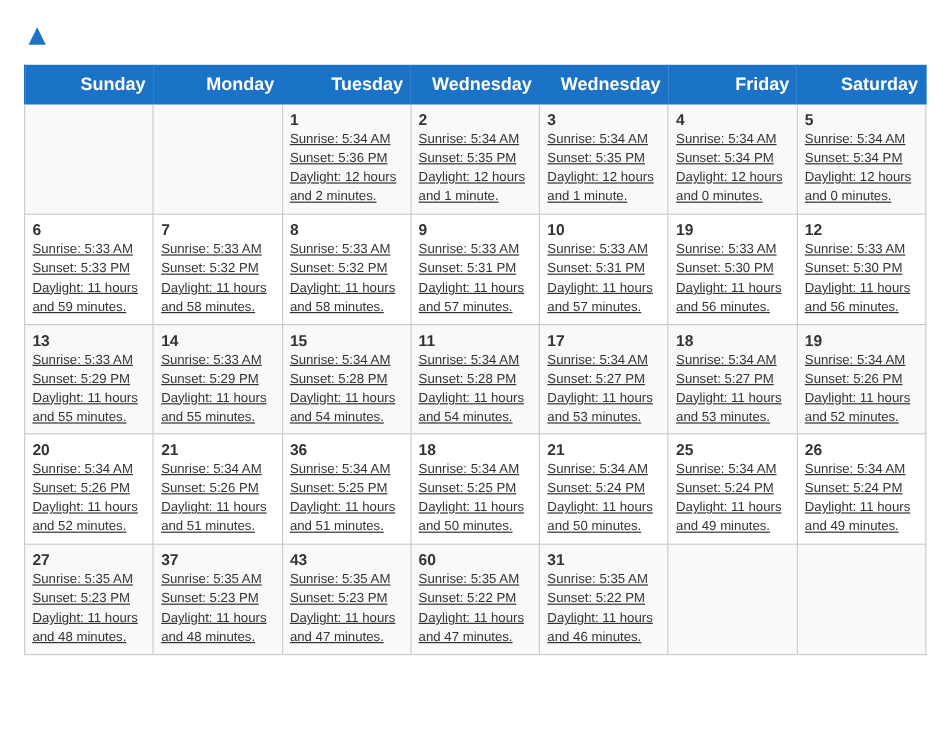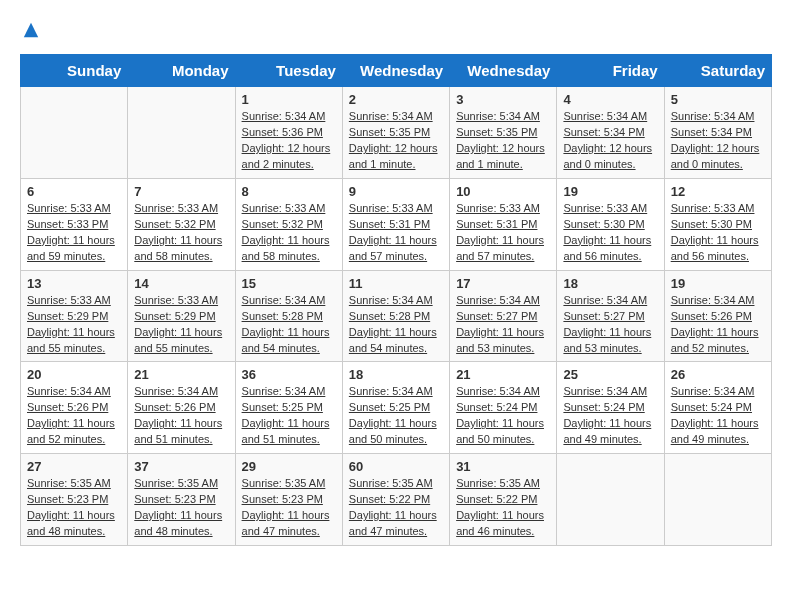--- a/index.html
+++ b/index.html
@@ -320,21 +320,21 @@
 and 48 minutes.</div>
         </td>
         <td>
           <span class="day-num">37</span>
           <div class="day-info" style="white-space: pre-line;">Sunrise: 5:35 AM
 Sunset: 5:23 PM
 Daylight: 11 hours
 and 48 minutes.</div>
         </td>
         <td>
-          <span class="day-num">29</span>
+          <span class="day-num">43</span>
           <div class="day-info" style="white-space: pre-line;">Sunrise: 5:35 AM
 Sunset: 5:23 PM
 Daylight: 11 hours
 and 47 minutes.</div>
         </td>
         <td>
           <span class="day-num">60</span>
           <div class="day-info" style="white-space: pre-line;">Sunrise: 5:35 AM
 Sunset: 5:22 PM
 Daylight: 11 hours

